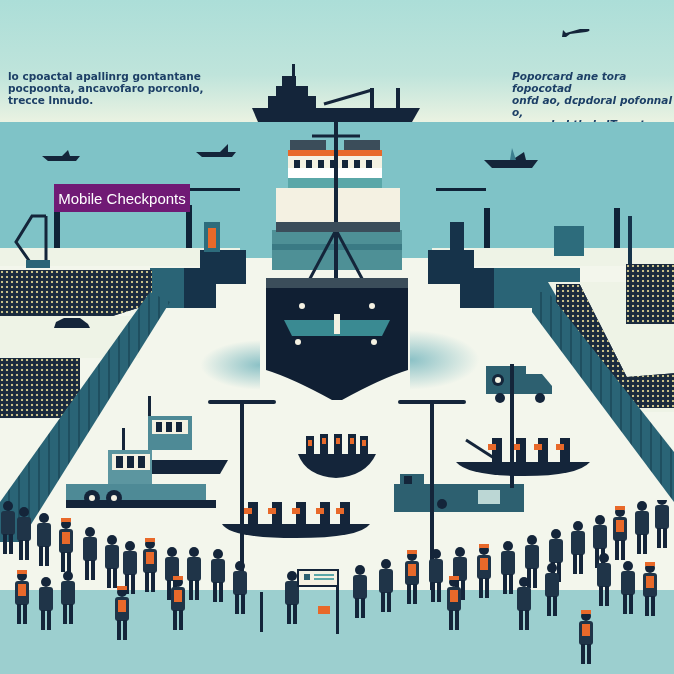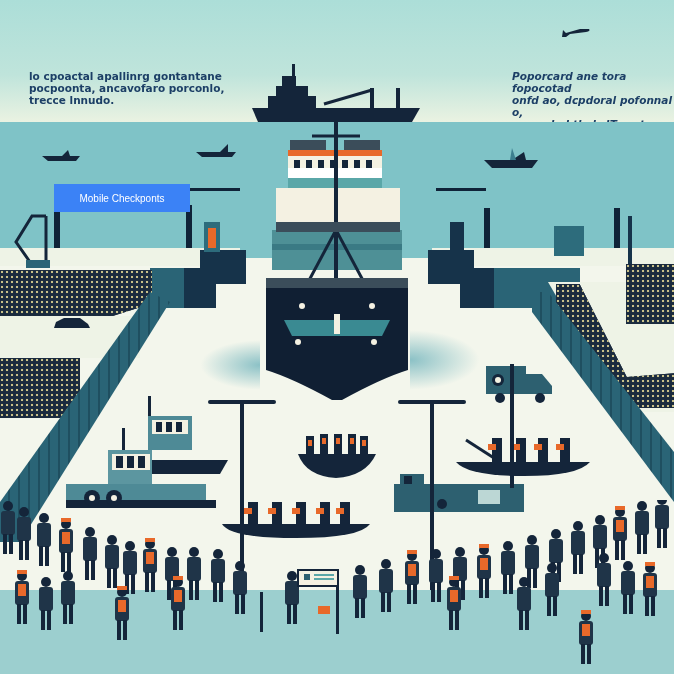--- a/index.html
+++ b/index.html
@@ -4,37 +4,37 @@
 <style>
   html,body{margin:0;padding:0;}
   body{width:674px;height:674px;overflow:hidden;background:#a9ddd7;font-family:"DejaVu Sans",sans-serif;}
   .scene{position:relative;width:674px;height:674px;overflow:hidden;}
   .abs{position:absolute;}
   .sky{left:0;top:0;width:674px;height:124px;background:linear-gradient(#acded8 0%,#bfe4db 60%,#ecf3e2 100%);}
   .sea{left:0;top:122px;width:674px;height:140px;background:#7fc3c7;}
   .dock{left:0;top:258px;width:674px;height:416px;background:#f3f6ec;}
   .ground{left:0;top:590px;width:674px;height:84px;background:#9ccfcf;}
   .caption{font-family:"DejaVu Sans",sans-serif;font-size:10.5px;line-height:12px;color:#1c3f66;font-weight:bold;white-space:pre-line;}
-  .sign{background:#3b82f6;color:#ffffff;font-family:"Liberation Sans",sans-serif;font-size:10px;display:flex;align-items:center;justify-content:center;}
+  .sign{background:#701a75;color:#ffffff;font-family:"Liberation Sans",sans-serif;font-size:15px;display:flex;align-items:center;justify-content:center;}
   .post{background:#0f2338;}
   .crowd{background-image:radial-gradient(circle at 2px 2px,#c8c08a 1px,#1a2a3e 1.6px);background-size:5px 5px;background-color:#1a2a3e;}
   .wallside{background:repeating-linear-gradient(90deg,#2a6476 0 8px,#1f4f60 8px 10px);}
   .navy{fill:#14253a;}
 </style>
 </head>
 <body>
 
 <div class="scene">
   <div class="abs sky"></div>
 
   <svg class="abs" style="left:560px;top:26px" width="32" height="14">
     <path class="navy" d="M2 11 L6 11 L10 8 L26 6 Q31 5 29 3 L20 3 L6 7 L3 4 Z"></path>
   </svg>
 
-  <div class="abs caption" style="left:8px;top:70px;width:240px;margin-left:21px;">lo cpoactal apallinrg gontantane
+  <div class="abs caption" style="left:8px;top:70px;width:240px;">lo cpoactal apallinrg gontantane
 pocpoonta, ancavofaro porconlo,
 trecce lnnudo.</div>
   <div class="abs caption" style="left:512px;top:70px;width:172px;font-style:italic;">Poporcard ane tora fopocotad
 onfd ao, dcpdoral pofonnal o,
 ungroded thalc IT systems.</div>
 
   <div class="abs sea"></div>
 
   <svg class="abs" style="left:248px;top:62px" width="180" height="64">
     <path class="navy" d="M4 46 L172 46 L164 60 L10 60 Z"></path>

